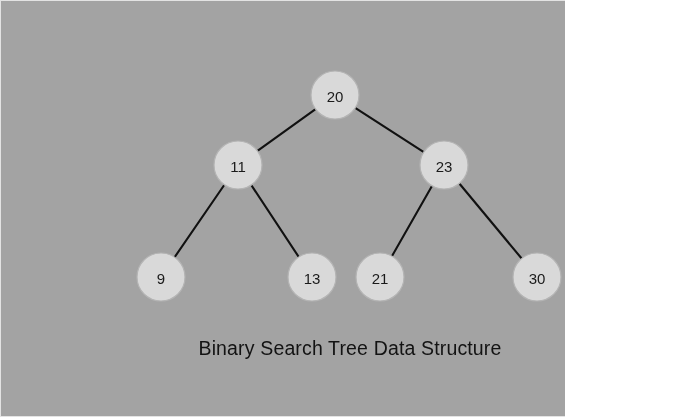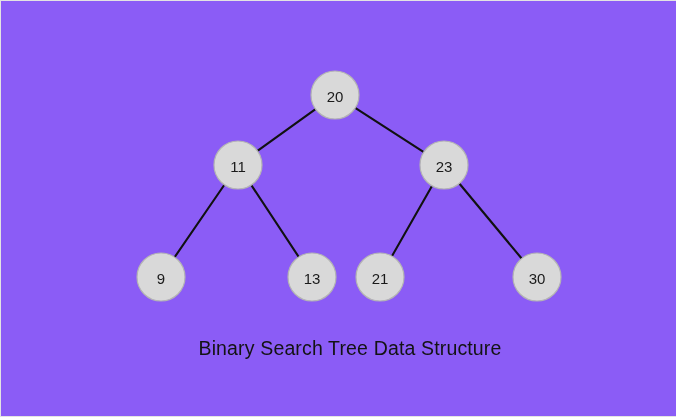--- a/index.html
+++ b/index.html
@@ -5,23 +5,23 @@
   html, body {
     margin: 0;
     padding: 0;
     background: #ffffff;
   }
   body {
     font-family: "Liberation Sans", sans-serif;
   }
   #canvas {
     position: relative;
-    width: 676px;
+    width: 565px;
     height: 417px;
-    background: #8b5cf6;
+    background: #a3a3a3;
     box-sizing: border-box;
     overflow: hidden;
   }
   #frame-border {
     position: absolute;
     left: 0;
     top: 0;
     width: 700px;
     height: 417px;
     box-sizing: border-box;

